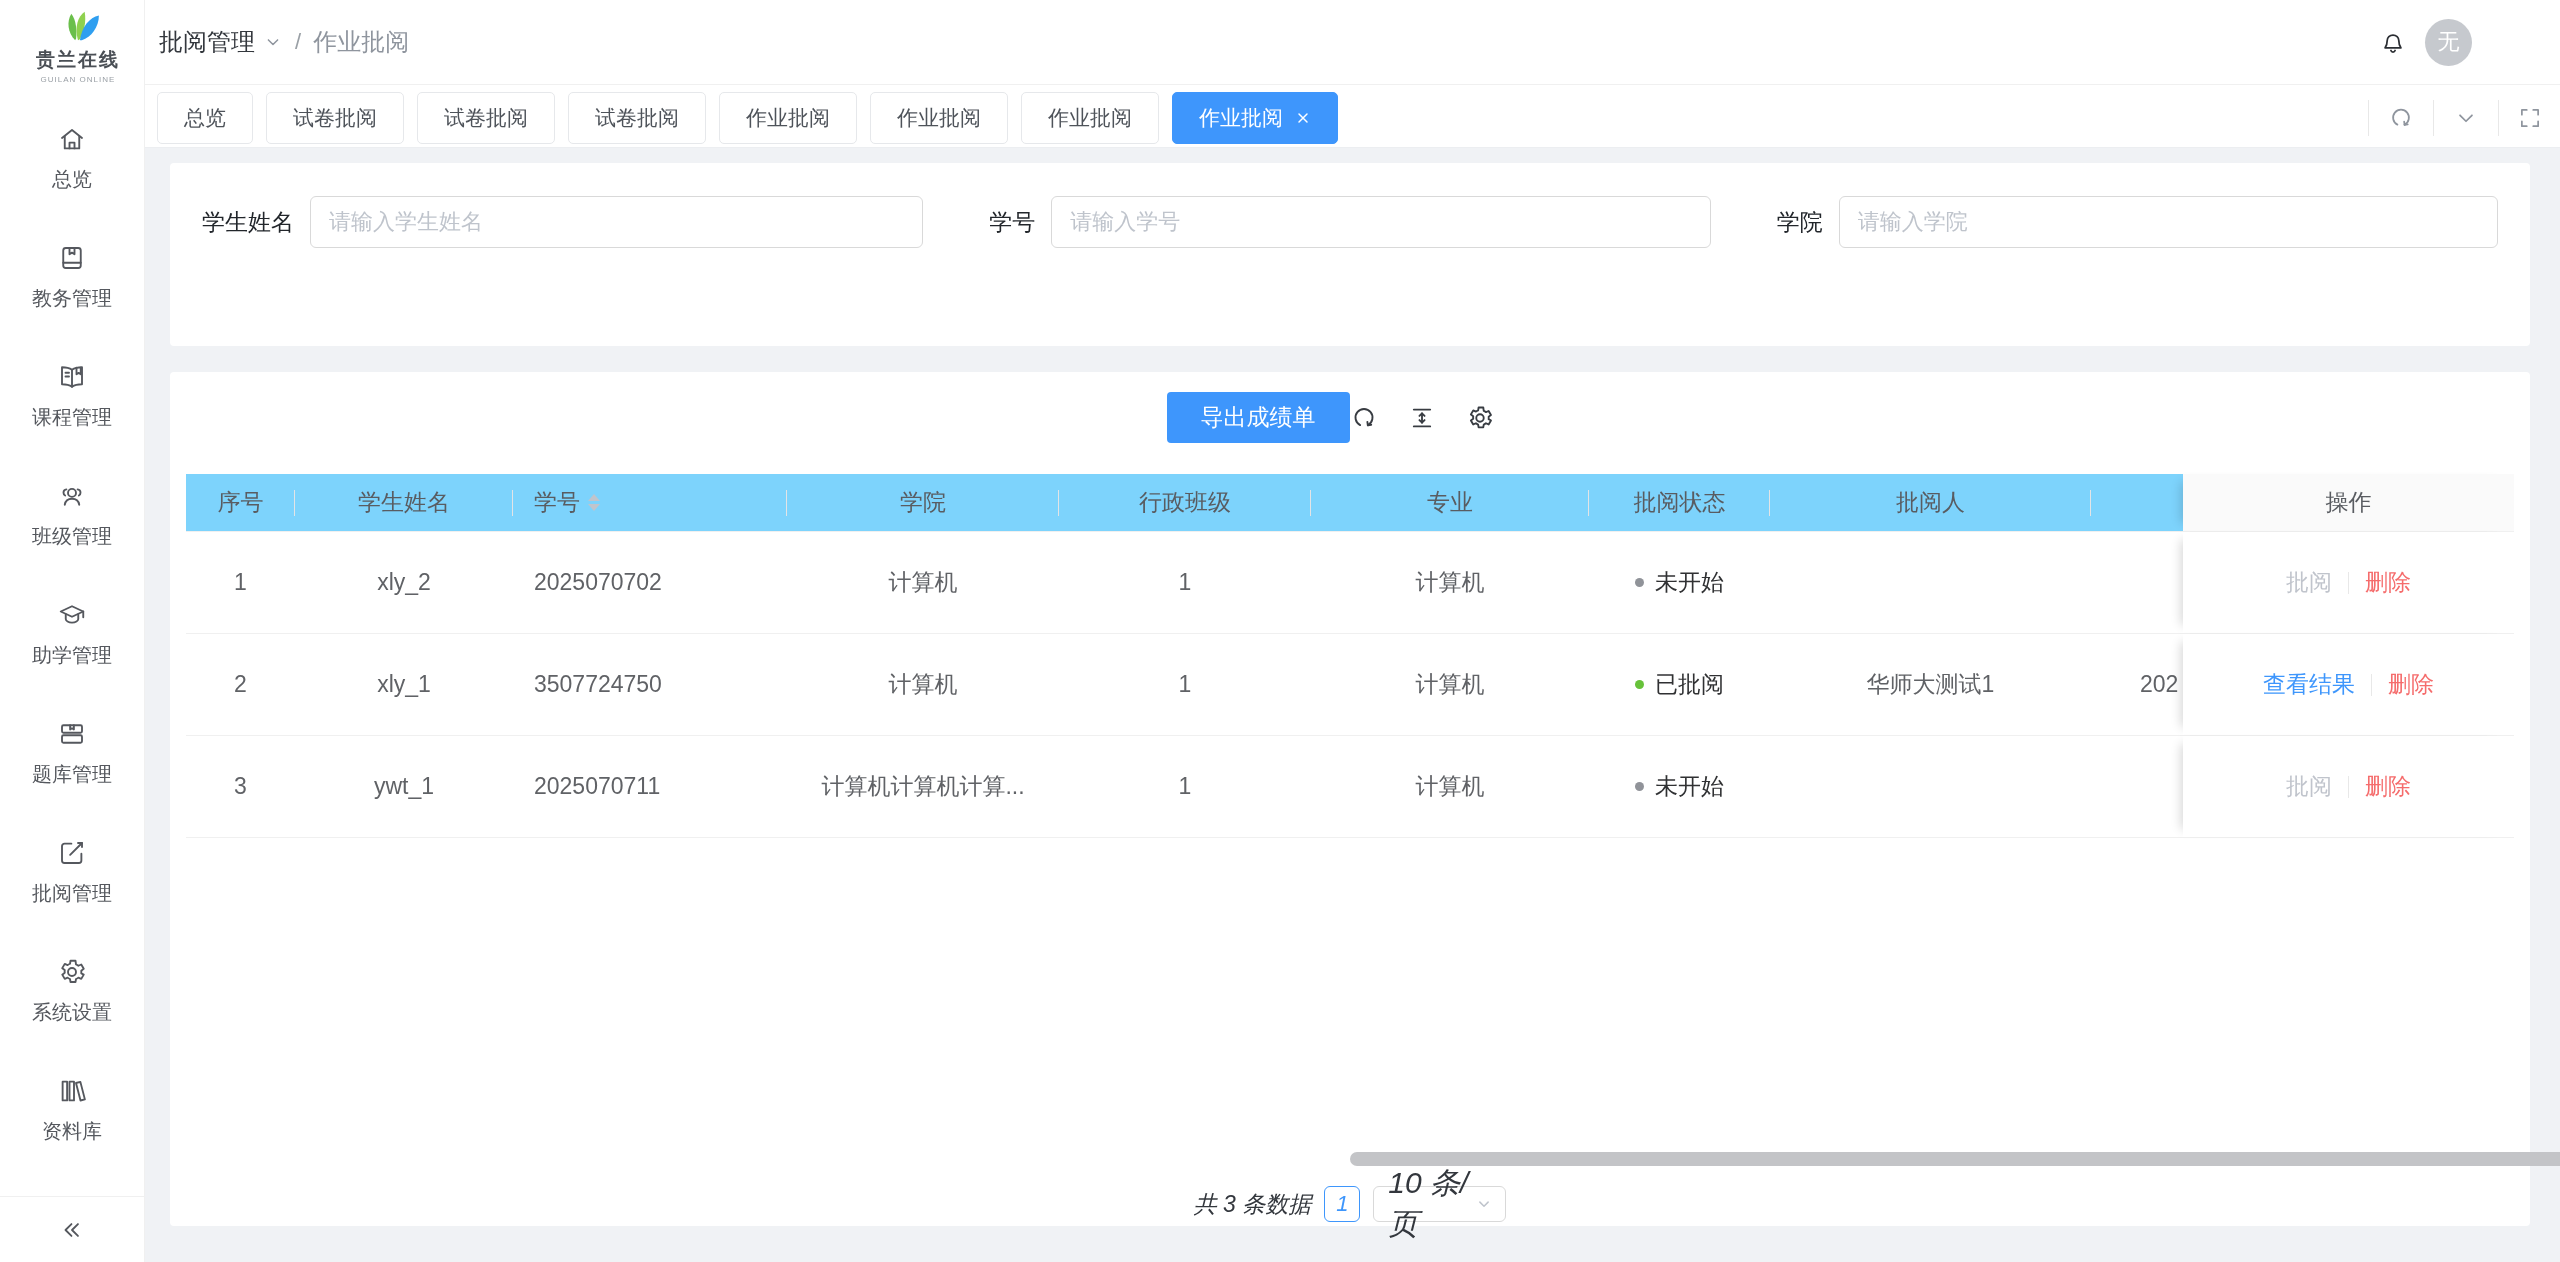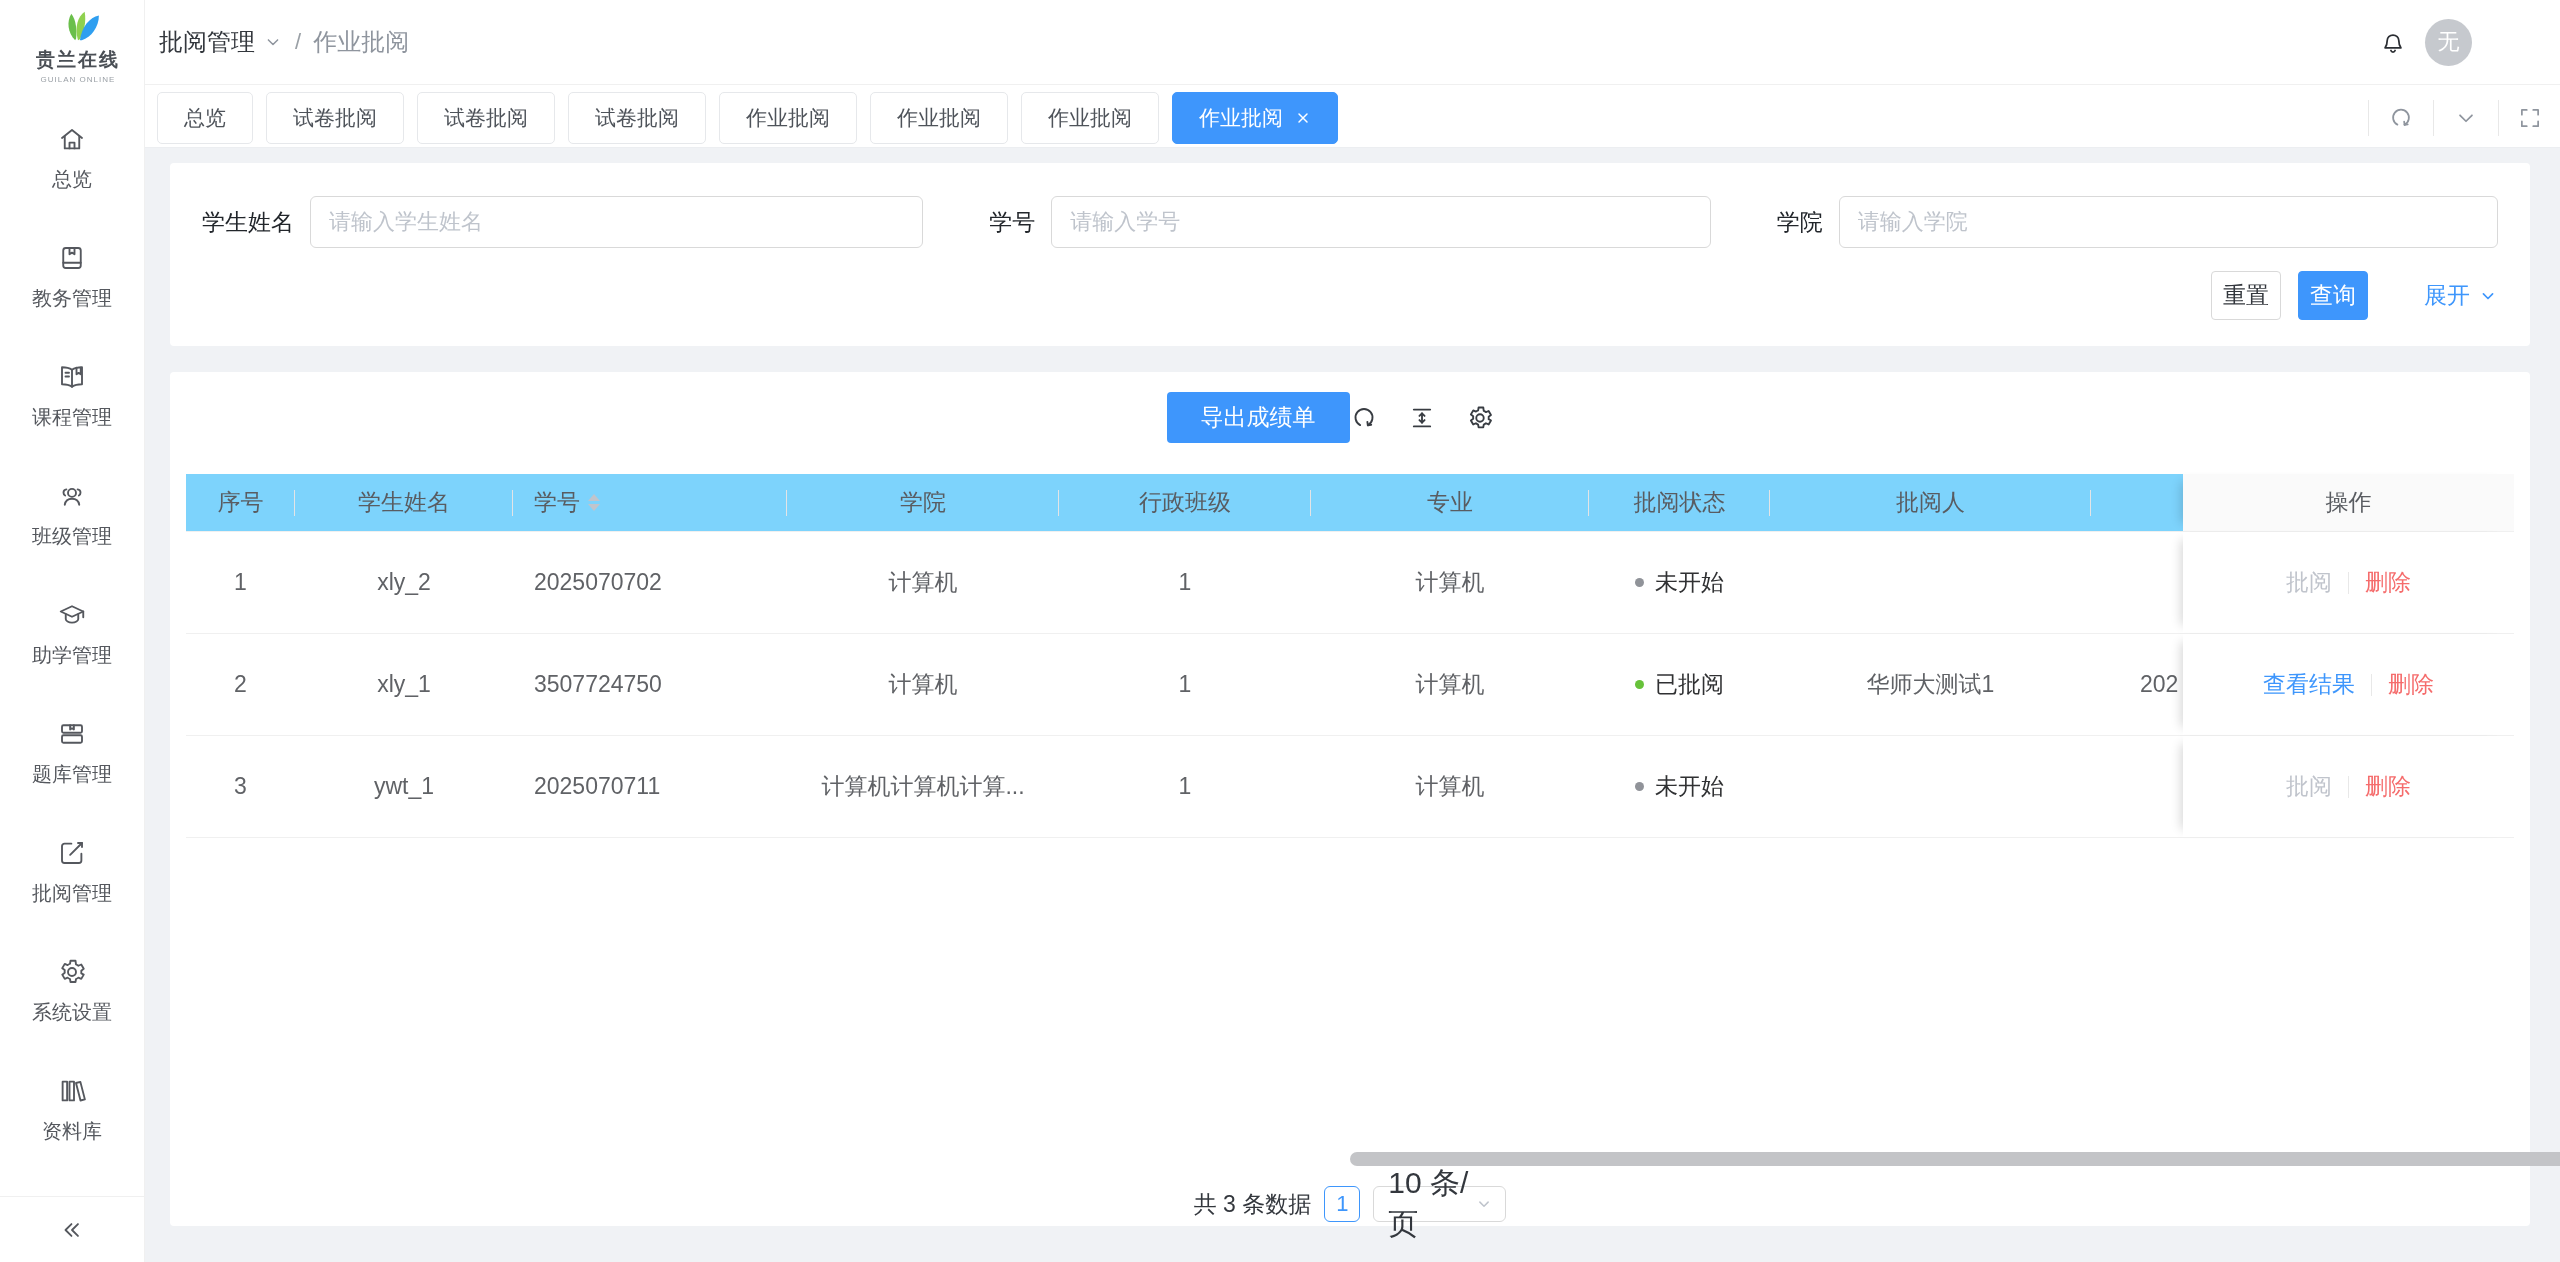--- a/index.html
+++ b/index.html
@@ -88,21 +88,21 @@
   .act { font-size:23px; cursor:pointer; white-space:nowrap; }
   .act-disabled { color:#c0c4cc; }
   .act-link { color:#3e96fc; }
   .act-danger { color:#f56c6c; }
   .act-divider { width:1px; height:22px; background:#e8e8e8; margin:0 16px; }
 
   .table-spacer { flex:1 1 auto; }
   .hscroll { height:14px; background:#f4f4f6; border-radius:7px; position:relative; }
   .hscroll-thumb { position:absolute; left:0; top:0; height:14px; width:1374px; background:#c3c4c7; border-radius:7px; cursor:pointer; }
 
-  .pagination { margin-top:24px; height:36px; display:flex; align-items:center; justify-content:flex-end; gap:13px; padding-bottom:8px; }
+  .pagination { margin-top:24px; height:36px; display:flex; align-items:center; justify-content:flex-end; gap:13px; padding-bottom:8px;font-style:italic; }
   .pg-total { font-size:23px; color:#33373d; }
   .pg-page { width:36px; height:36px; border:1px solid #3e96fc; border-radius:6px; color:#3e96fc; font-size:22px; display:flex; align-items:center; justify-content:center; background:#fff; cursor:pointer; }
   .pg-size { width:133px; height:36px; border:1px solid #d9d9d9; border-radius:6px; background:#fff; display:flex; align-items:center; justify-content:space-between; padding:0 12px 0 14px; font-size:30px; color:#33373d; cursor:pointer; }
   .pg-size .chev { color:#bfc4cc; }
 </style>
 </head>
 <body>
 
 <div class="app">
 
@@ -312,32 +312,20 @@
             <input type="text" placeholder="请输入学生姓名" style="">
           </div>
           <div class="field">
             <span class="field-label">学号</span>
             <input type="text" placeholder="请输入学号" style="">
           </div>
           <div class="field">
             <span class="field-label">学院</span>
             <input type="text" placeholder="请输入学院" style="">
           </div>
-        </div>
-        <div class="filter-actions">
-          <button class="btn btn-reset">重置</button>
-          <button class="btn btn-search">查询</button>
-          <span class="expand-link">
-            <span>展开</span>
-            <span>
-              <svg width="20" height="20" viewBox="0 0 24 24" fill="none" stroke="#3e96fc" stroke-width="2" stroke-linecap="round" stroke-linejoin="round">
-                  <path d="m6.5 9.5 5.5 5.5 5.5-5.5"></path>
-                </svg>
-            </span>
-          </span>
         </div>
       </section>
 
       <section class="card table-card">
         <div class="table-toolbar">
           <button class="btn-export">导出成绩单</button>
           <div class="toolbar-icons">
             <span class="ticon">
               <svg width="28" height="28" viewBox="0 0 24 24" fill="none" stroke="currentColor" stroke-width="1.6" stroke-linecap="round" stroke-linejoin="round">
                   <path d="M8.7 18.1a7.3 7.3 0 1 1 6.6 0"></path>

